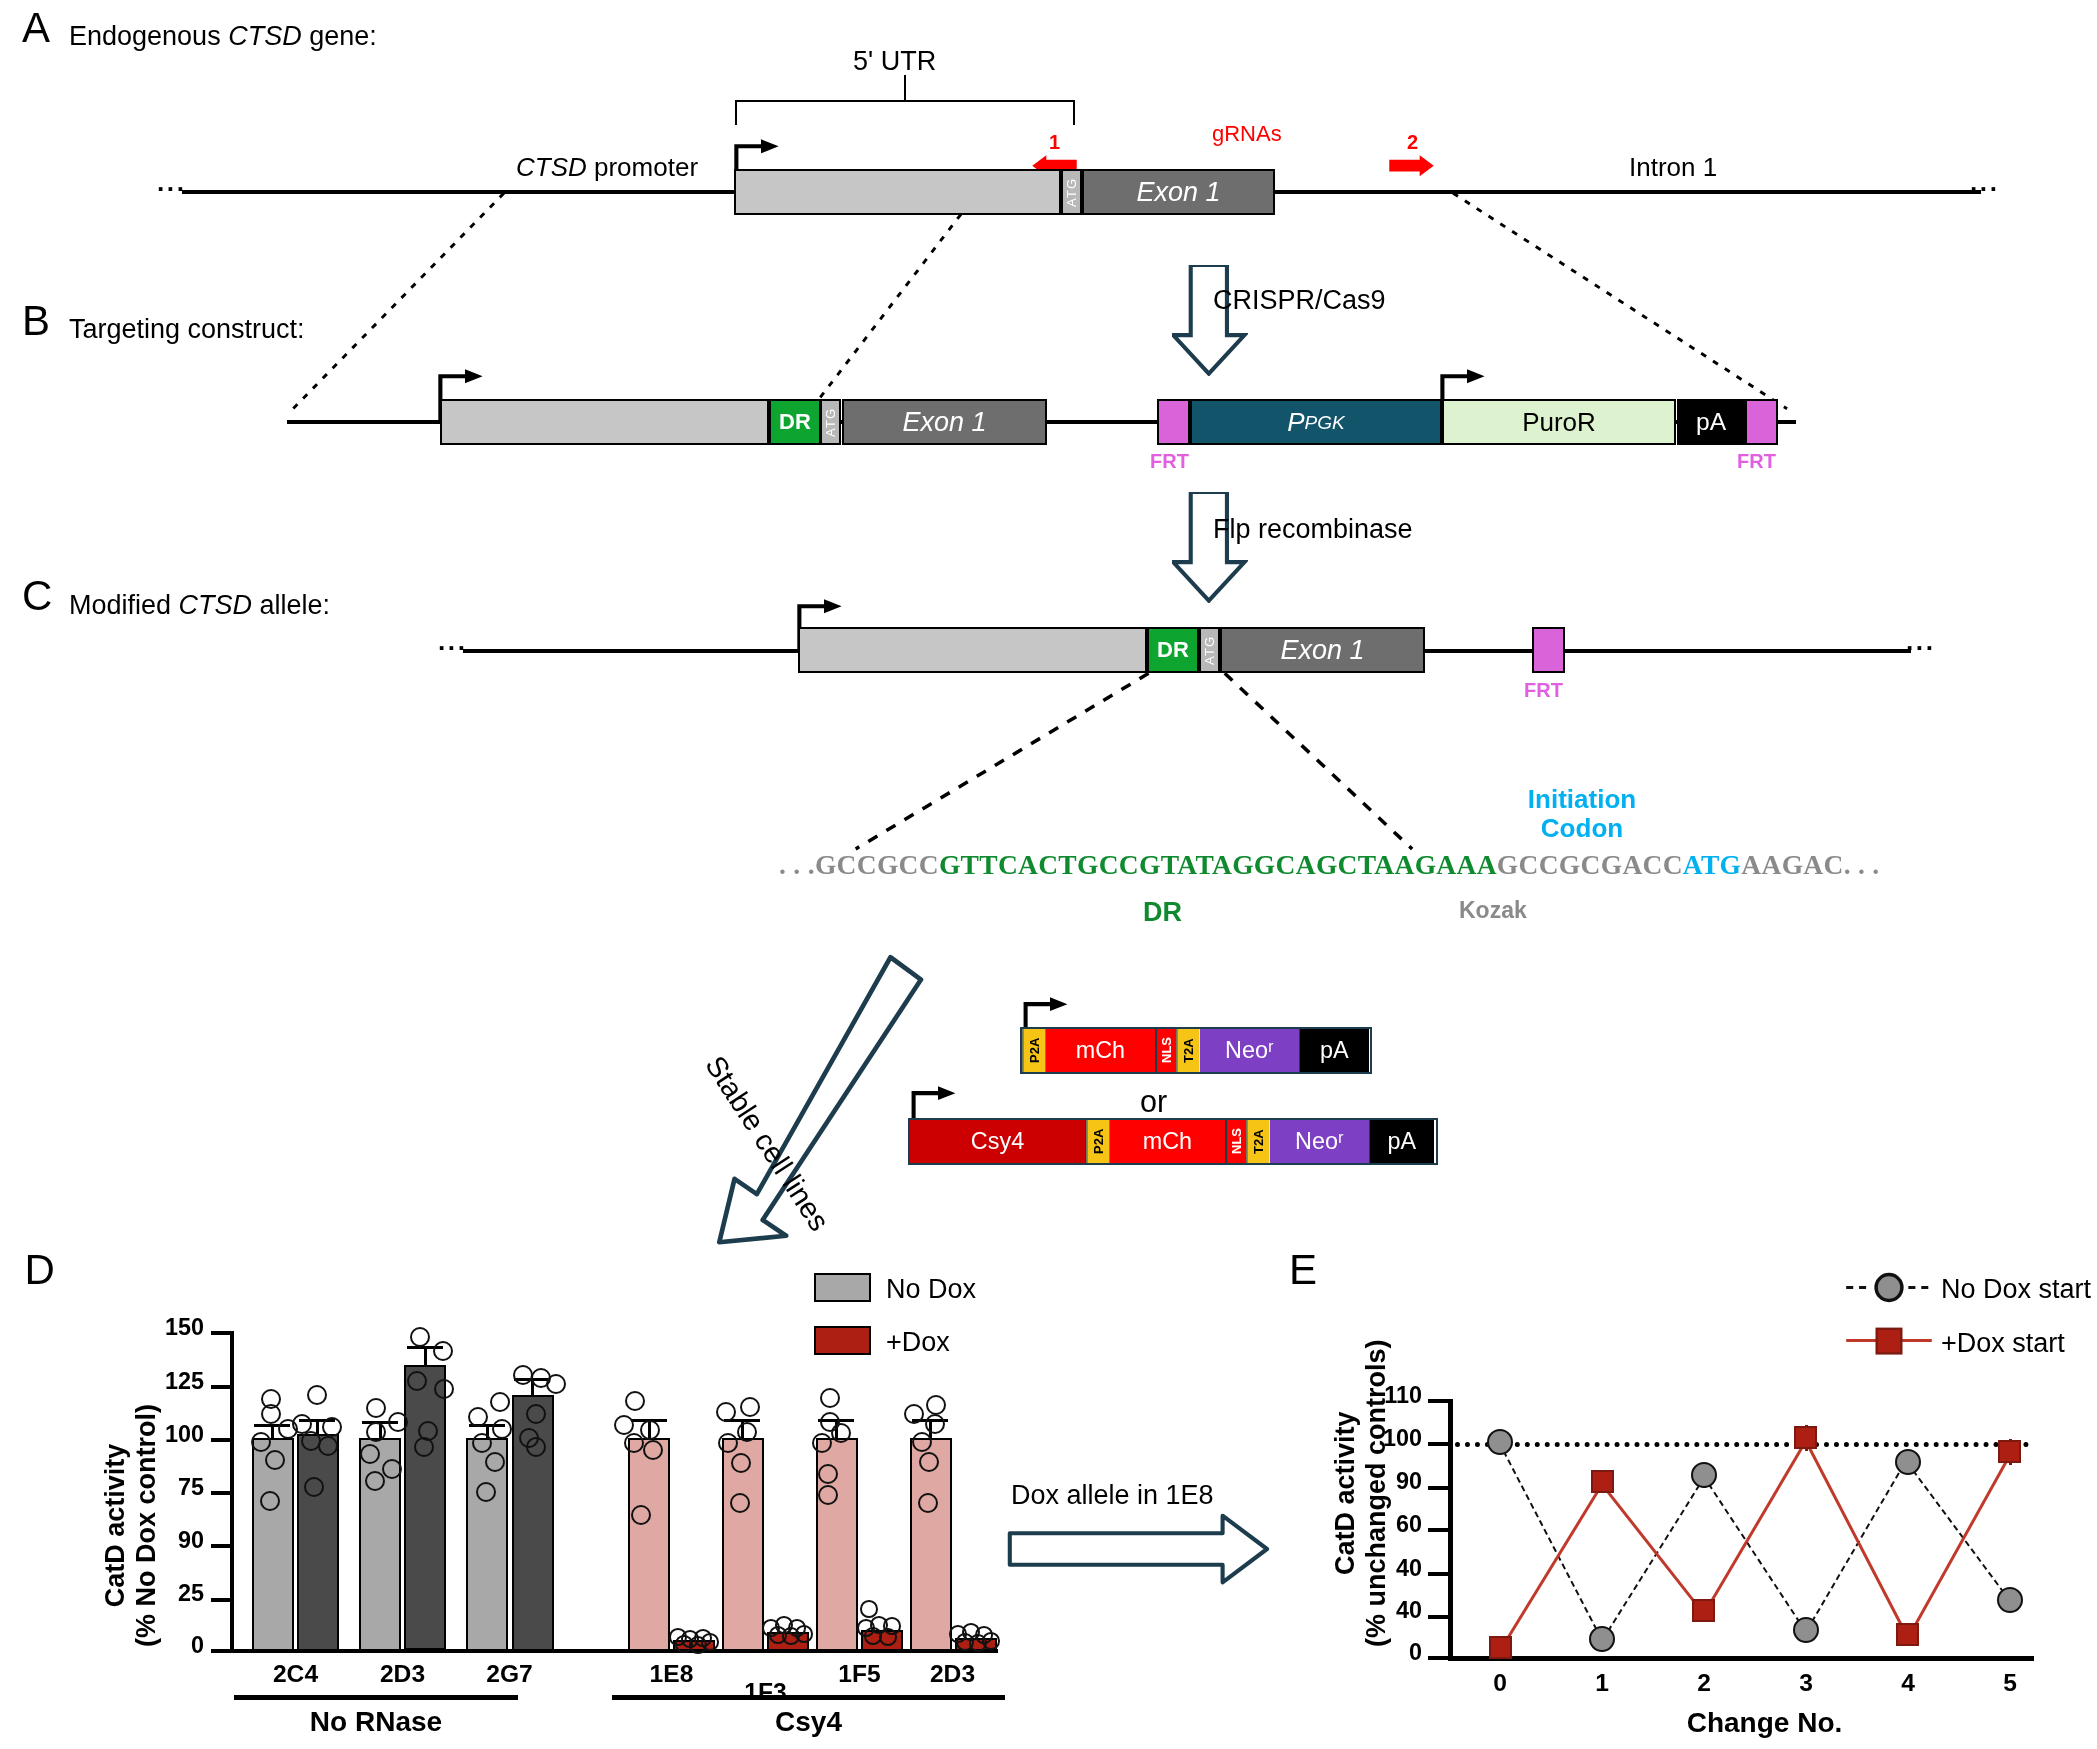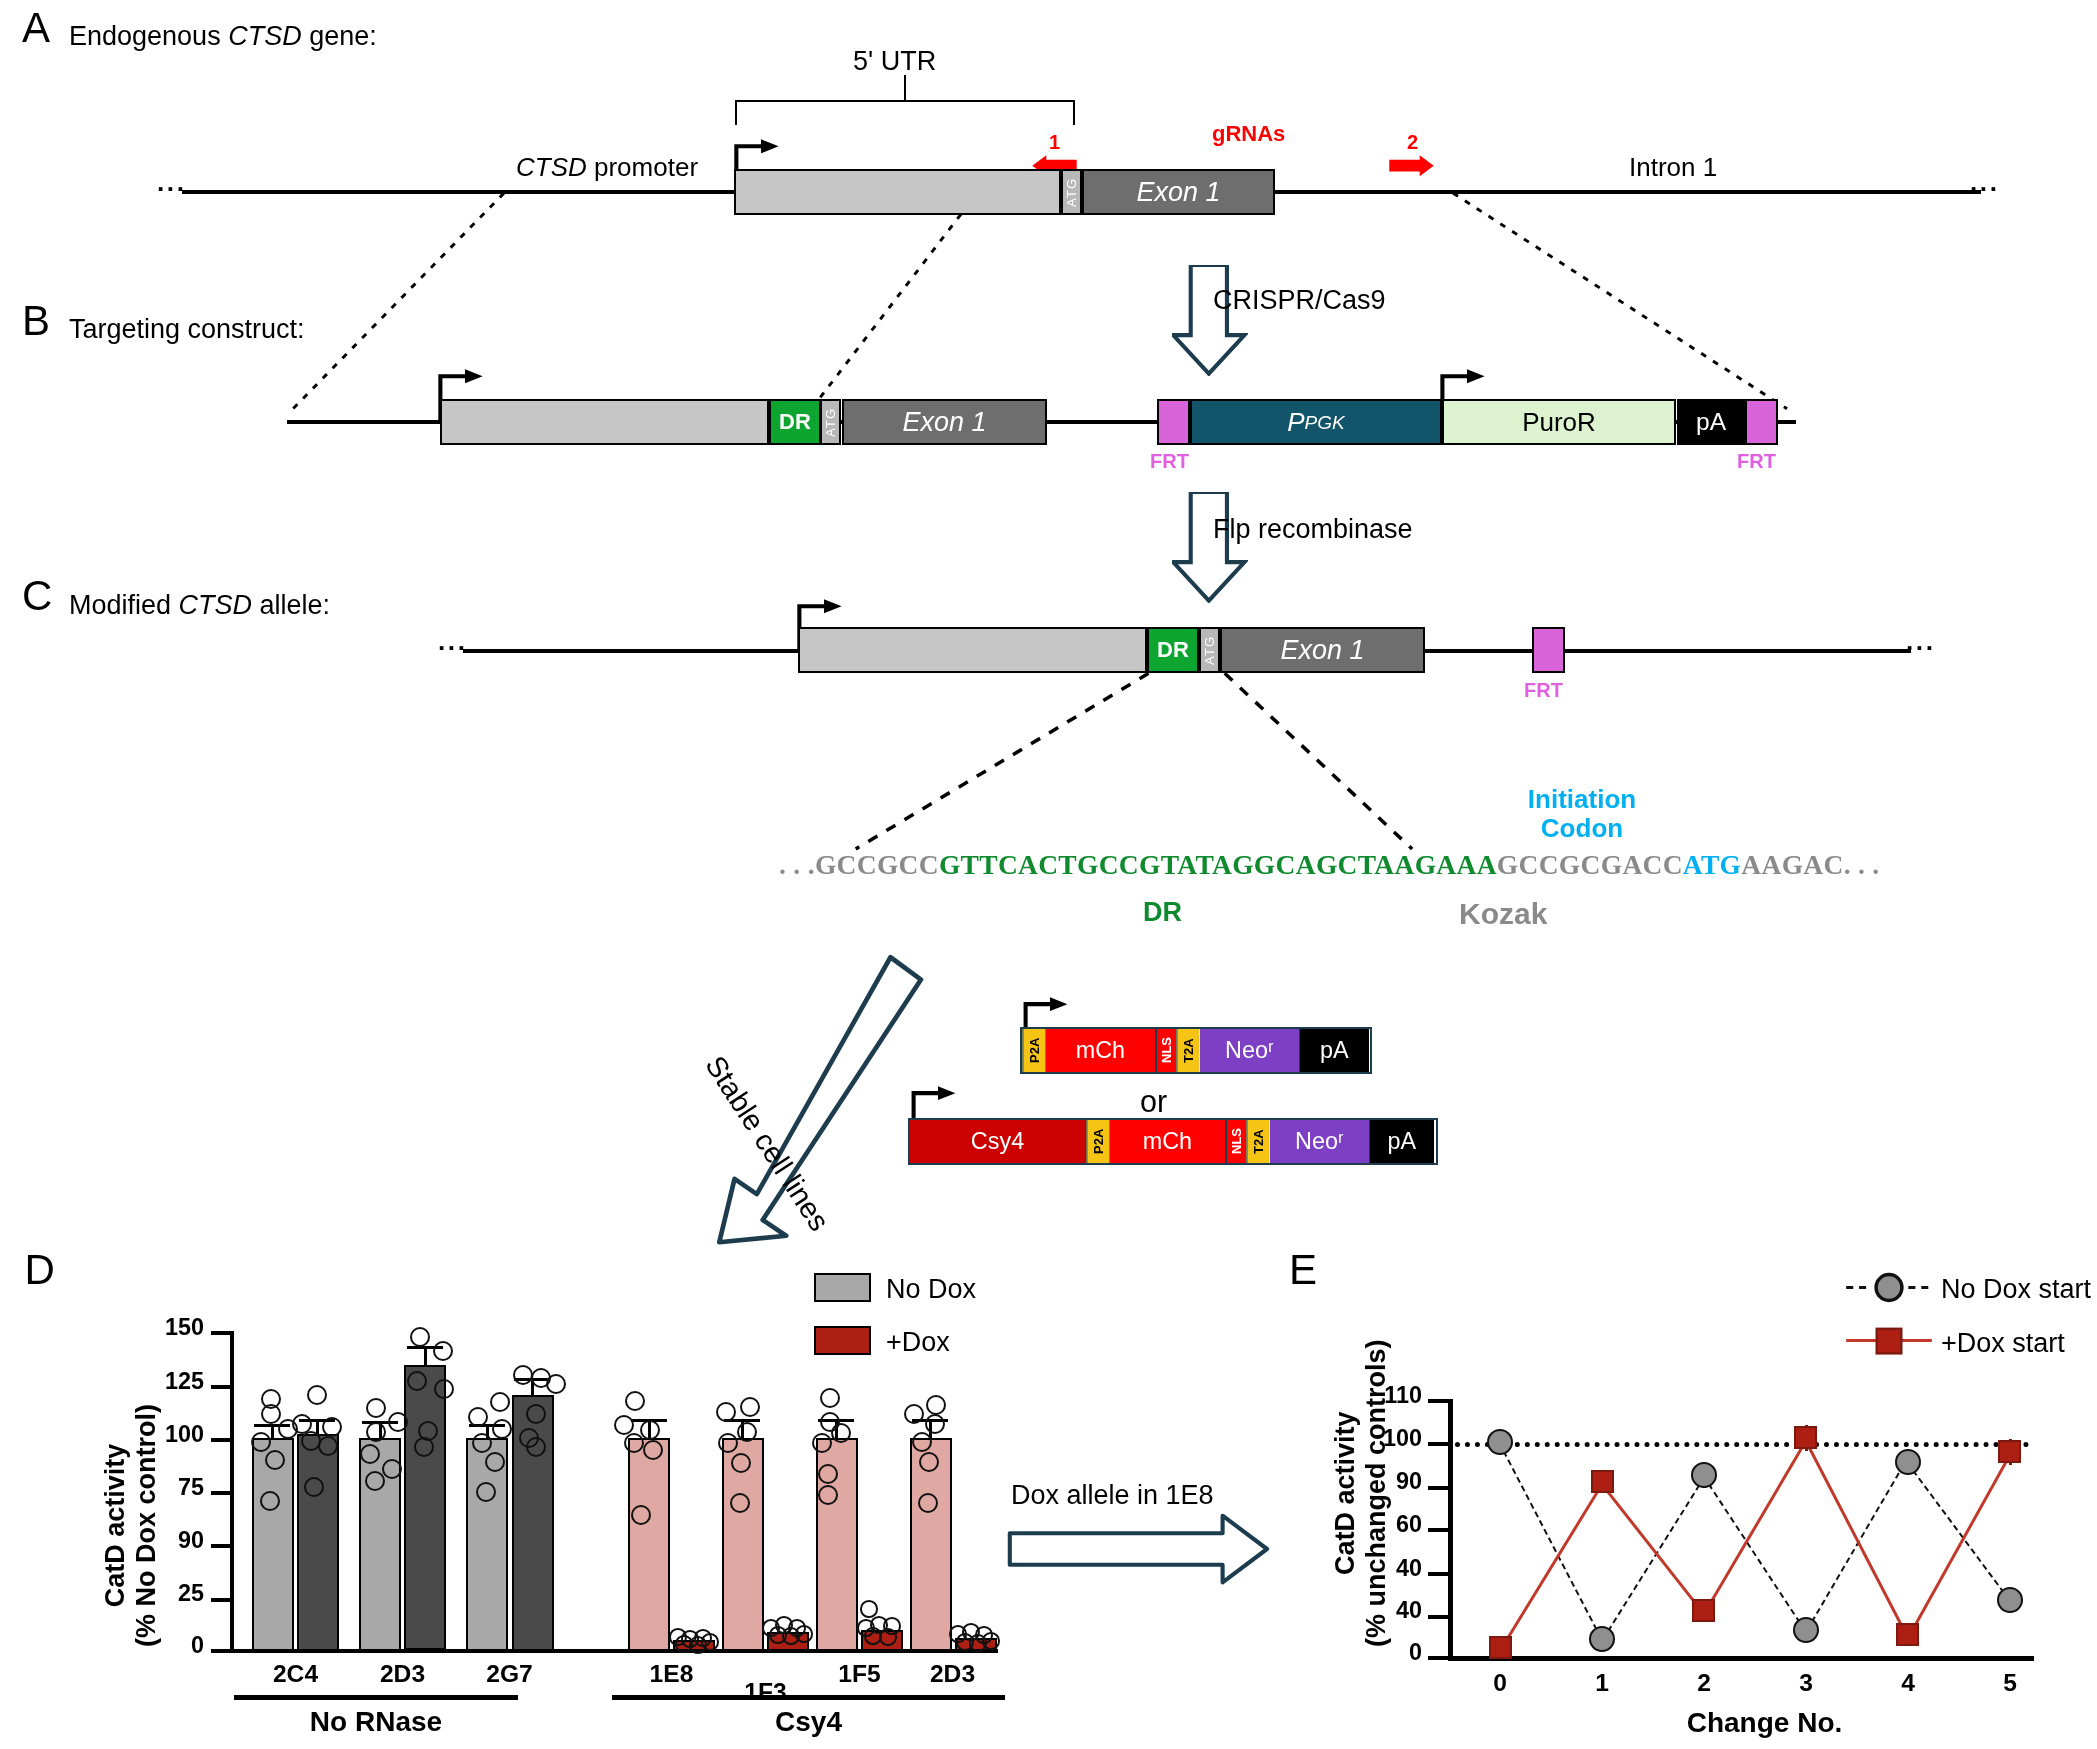--- a/index.html
+++ b/index.html
@@ -33,21 +33,21 @@
   
   .grna-num{position:absolute;color:#ff0000;font-weight:700;font-size:20px;}
   
   .blockarrow{position:absolute;}
   
   .seq{position:absolute;font-family:"Liberation Serif", serif;font-size:27.5px;font-weight:700;letter-spacing:0.3px;white-space:nowrap;line-height:1;}
   .sq-gray{color:#8a8a8a;}
   .sq-green{color:#0f8a2f;}
   .sq-cyan{color:#00b0f0;}
   .lbl-dr{position:absolute;color:#0f8a2f;font-weight:700;font-size:27px;}
-  .lbl-kozak{position:absolute;color:#8a8a8a;font-weight:700;font-size:30px;}
+  .lbl-kozak{position:absolute;color:#8a8a8a;font-weight:700;font-size:23px;}
   .lbl-init{position:absolute;color:#00b0f0;font-weight:700;font-size:26px;text-align:center;line-height:1.1;}
   
   .cass{position:absolute;box-sizing:border-box;border:2.9px solid #1d3c4e;display:flex;}
   .cs{box-sizing:border-box;display:flex;align-items:center;justify-content:center;color:#fff;font-size:23.4px;border-right:1.8px solid #1d3c4e;}
   .cs:last-child{border-right:none;}
   .c-p2a{background:#f5c414;color:#000;font-size:13px;font-weight:700;writing-mode:vertical-rl;transform:rotate(180deg);}
   .c-mch{background:#ff0000;}
   .c-nls{background:#ff0000;font-size:13px;font-weight:700;writing-mode:vertical-rl;transform:rotate(180deg);}
   .c-neo{background:#7d3fc4;}
   .c-pa{background:#000;}
@@ -104,21 +104,21 @@
 
 <svg class="tss" style="left:734px;top:138px;" width="47" height="53" viewBox="0 0 80 90">
   <path d="M4,88 L4,14 L52,14" stroke="#000" stroke-width="7" fill="none"></path>
   <path d="M46,2 L76,14 L46,26 Z" fill="#000"></path>
 </svg>
 
 <div class="grna-num" style="left:1049px;top:131px;">1</div>
 <svg class="abs" style="left:1031px;top:154px;" width="47" height="23.4" viewBox="0 0 80 40">
   <path d="M78,10 L26,10 L26,2 L2,20 L26,38 L26,30 L78,30 Z" fill="#ff0000"></path>
 </svg>
-<div class="abs" style="left:1212px;top:121px;color:#ff0000;font-size:22px;font-weight:700;">gRNAs</div>
+<div class="abs" style="left:1212px;top:121px;color:#ff0000;font-size:22px;font-weight:400;">gRNAs</div>
 <div class="grna-num" style="left:1407px;top:131px;">2</div>
 <svg class="abs" style="left:1388px;top:154px;" width="47" height="23.4" viewBox="0 0 80 40">
   <path d="M2,10 L54,10 L54,2 L78,20 L54,38 L54,30 L2,30 Z" fill="#ff0000"></path>
 </svg>
 
 <div class="box utr" style="left:734px;top:169px;width:327px;height:46px;"></div>
 <div class="box atg" style="left:1061px;top:169px;width:21px;height:46px;">ATG</div>
 <div class="box exon" style="left:1082px;top:169px;width:193px;height:46px;">Exon 1</div>
 
 <div class="abs panel-title" style="left:1629px;top:154px;font-size:26px;">Intron 1</div>

